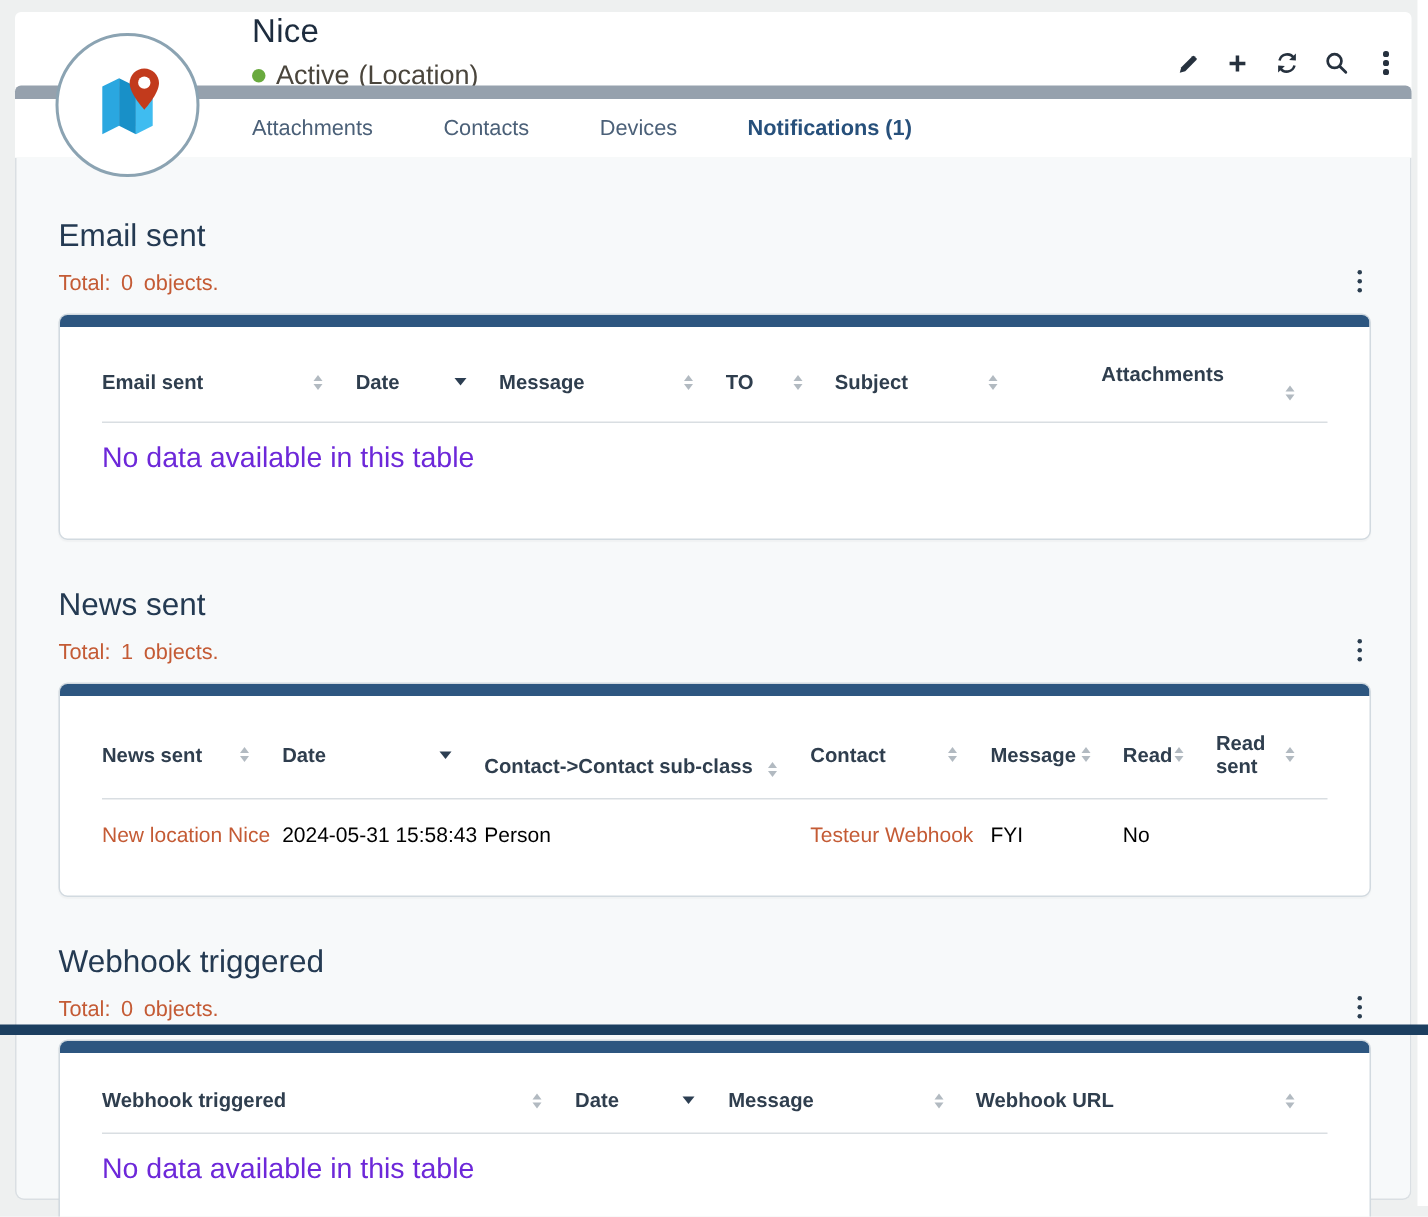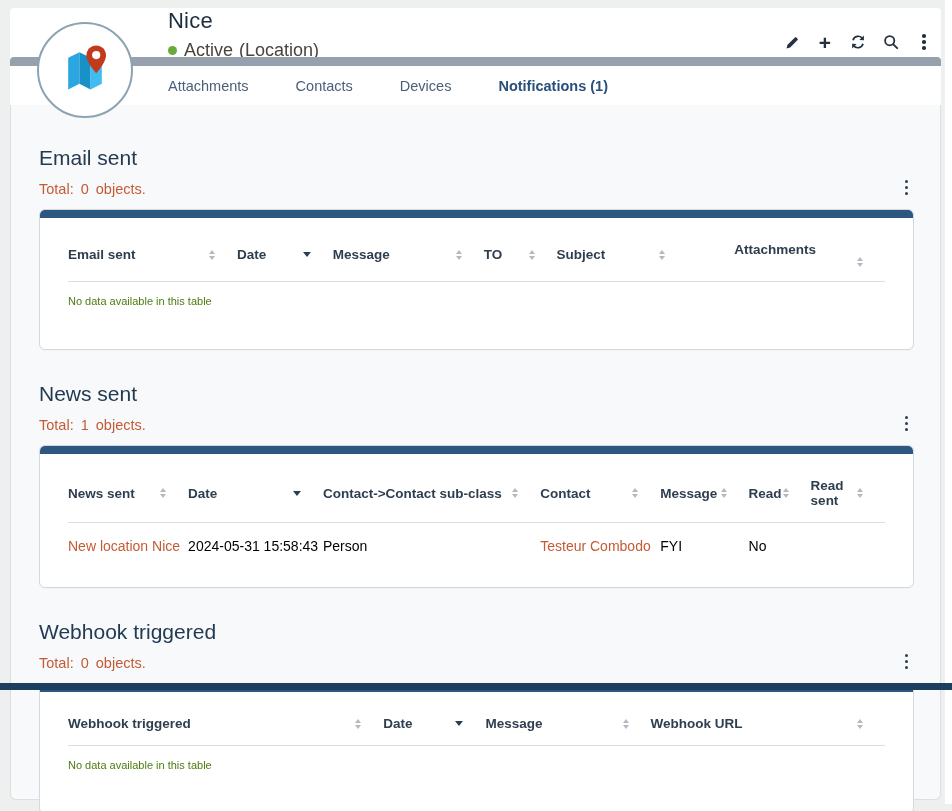--- a/index.html
+++ b/index.html
@@ -104,21 +104,21 @@
   }
   .sort-both .tri-down {
     width:0; height:0; border-left:3.5px solid transparent; border-right:3.5px solid transparent;
     border-top:4.5px solid #b2bac1;
   }
   .sort-desc {
     margin-left:auto; width:0; height:0;
     border-left:4.5px solid transparent; border-right:4.5px solid transparent;
     border-top:5.5px solid #2c3e52;
   }
-  .empty-msg { font-size:11px; color:#4d7c0f; padding:13px 0 42px 0; }
+  .empty-msg { font-size:19px; color:#6d28d9; padding:13px 0 42px 0; }
   .tr { display:flex; padding:15px 0 33px 0; }
   .td { font-size:14px; color:#000000; padding-right:22px; overflow:hidden; white-space:nowrap; }
   .td.link { color:#c45b35; cursor:pointer; }
 
   
   .scroll-strip {
     position:absolute; right:0; top:0; width:7px; height:804px; background:#ffffff; z-index:7;
   }
   .bottom-bar {
     position:absolute; left:0; bottom:0; width:952px; height:7px; background:#1c3f60; z-index:8;
@@ -281,21 +281,21 @@
                 <span>News sent</span>
                 <span class="sort-both">
                   <span class="tri-up"></span>
                   <span class="tri-down"></span>
                 </span>
               </div>
               <div class="th" style="width: 16.5%;">
                 <span>Date</span>
                 <span class="sort-desc"></span>
               </div>
-              <div class="th" style="width: 26.6%;">
+              <div class="th" style="width: 26.6%; align-items: flex-end;">
                 <span>Contact-&gt;Contact sub-class</span>
                 <span class="sort-both">
                   <span class="tri-up"></span>
                   <span class="tri-down"></span>
                 </span>
               </div>
               <div class="th" style="width: 14.7%;">
                 <span>Contact</span>
                 <span class="sort-both">
                   <span class="tri-up"></span>
@@ -322,21 +322,21 @@
                   <span class="tri-up"></span>
                   <span class="tri-down"></span>
                 </span>
               </div>
             </div>
         <div class="tbody">
               <div class="tr">
                 <div class="td link" style="width: 14.7%;">New location Nice</div>
                 <div class="td" style="width: 16.5%;">2024-05-31 15:58:43</div>
                 <div class="td" style="width: 26.6%;">Person</div>
-                <div class="td link" style="width: 14.7%;">Testeur Combodo</div>
+                <div class="td link" style="width: 14.7%;">Testeur Webhook</div>
                 <div class="td" style="width: 10.8%;">FYI</div>
                 <div class="td" style="width: 7.6%;">No</div>
                 <div class="td" style="width: 9.1%;"></div>
               </div>
             </div>
       </div>
     </div>
   </section>
 
   <section class="section">

